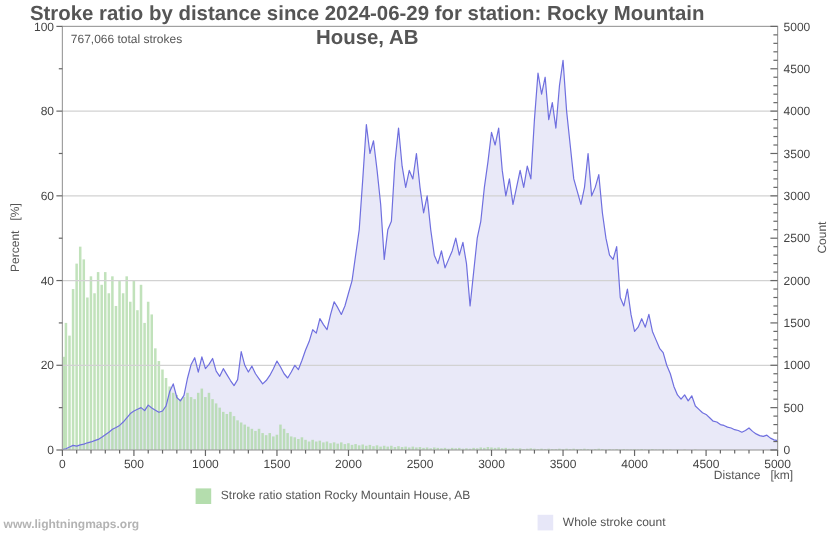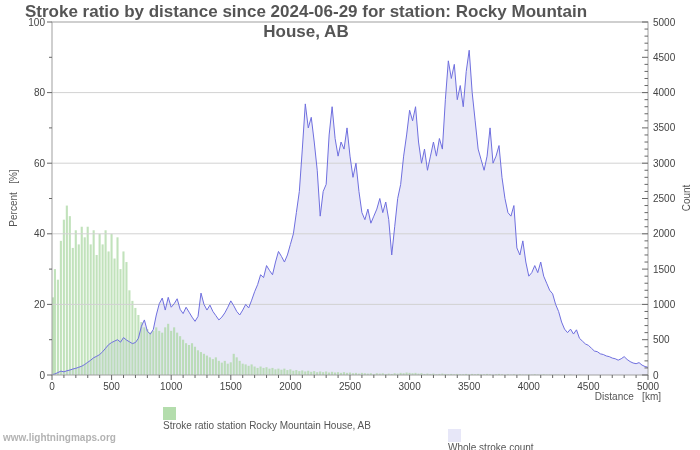--- a/index.html
+++ b/index.html
@@ -5,31 +5,32 @@
   html,body{margin:0;padding:0;background:#fff;}
   #screen{position:relative;width:700px;height:450px;background:#ffffff;overflow:hidden;
           font-family:"Liberation Sans",sans-serif;color:#4d4d4d;}
   .title{position:absolute;top:2px;left:0;width:612px;text-align:center;
          font-size:17px;font-weight:bold;color:#555;}
   .annos{position:absolute;left:59px;top:27px;font-size:10px;color:#555;line-height:13px;}
   svg{position:absolute;left:0;top:0;}
   .axis-title{position:absolute;font-size:10px;color:#555;white-space:pre;}
   .axis-title.vert{transform:translate(-50%,-50%) rotate(-90deg);}
   .xlabel{position:absolute;top:391px;right:39px;font-size:10px;color:#555;white-space:pre;}
-  .legend-item{position:absolute;top:407px;display:flex;align-items:flex-start;font-size:10px;color:#555;flex-direction:column;}
+  .legend-item{position:absolute;top:407px;display:flex;align-items:center;font-size:10px;color:#555;}
   .legend-item .swatch{width:13px;height:13px;margin-right:8px;flex:0 0 auto;}
   .watermark{position:absolute;left:3px;top:432px;font-size:10px;color:#b3b3b3;font-weight:bold;}
 </style>
 </head>
 <body>
 
 <div id="screen">
   <div class="title">Stroke ratio by distance since 2024-06-29 for station: Rocky Mountain House, AB</div>
 
   <div class="annos">
+    <div>767,066 total strokes</div>
   </div>
 
   <svg id="plot" width="700" height="450">
       <polygon points="52,375 52.00,374.65 54.98,373.94 57.96,372.53 60.94,371.12 63.92,371.82 66.90,370.76 69.88,370.06 72.86,369.00 75.84,368.29 78.82,367.23 81.80,366.18 84.78,364.41 87.76,362.29 90.74,360.17 93.72,357.70 96.70,356.29 99.68,354.53 102.66,351.70 105.64,348.17 108.62,344.64 111.60,342.52 114.58,341.11 117.56,339.70 120.54,342.17 123.52,337.58 126.50,340.05 129.48,341.82 132.46,343.58 135.44,342.52 138.42,338.29 141.40,326.29 144.38,319.93 147.36,331.23 150.34,334.05 153.32,329.46 156.30,314.99 159.28,303.69 162.26,298.05 165.24,310.05 168.22,297.34 171.20,307.22 174.18,303.69 177.16,298.75 180.14,309.34 183.12,313.58 186.10,307.22 189.08,312.17 192.06,317.11 195.04,321.34 198.02,316.40 201.00,293.10 203.98,304.40 206.96,310.05 209.94,305.11 212.92,311.46 215.90,315.70 218.88,319.93 221.86,317.11 224.84,312.87 227.82,307.22 230.80,300.87 233.78,305.81 236.76,311.46 239.74,314.99 242.72,310.05 245.70,304.40 248.68,307.93 251.66,300.16 254.64,291.69 257.62,284.63 260.60,274.75 263.58,277.57 266.56,265.57 269.54,270.51 272.52,274.75 275.50,262.04 278.48,251.45 281.46,256.39 284.44,262.04 287.42,254.98 290.40,244.39 293.38,233.80 296.36,212.62 299.34,191.44 302.32,149.08 305.30,103.90 308.28,127.90 311.26,117.31 314.24,142.02 317.22,170.26 320.20,216.15 323.18,191.44 326.16,184.38 329.14,134.96 332.12,106.72 335.10,138.49 338.08,156.14 341.06,142.02 344.04,149.08 347.02,127.90 350.00,156.14 352.98,177.32 355.96,163.20 358.94,191.44 361.92,212.62 364.90,219.68 367.88,209.09 370.86,223.21 373.84,216.15 376.82,209.09 379.80,198.50 382.78,212.62 385.76,202.03 388.74,219.68 391.72,254.98 394.70,226.74 397.68,198.50 400.66,184.38 403.64,156.14 406.62,134.96 409.60,110.25 412.58,120.84 415.56,106.72 418.54,142.02 421.52,163.20 424.50,149.08 427.48,170.26 430.46,156.14 433.44,142.02 436.42,156.14 439.40,138.49 442.38,149.08 445.36,99.66 448.34,60.83 451.32,78.48 454.30,64.36 457.28,99.66 460.26,85.54 463.24,106.72 466.22,71.42 469.20,50.24 472.18,92.60 475.16,120.84 478.14,149.08 481.12,159.67 484.10,170.26 487.08,156.14 490.06,127.90 493.04,163.20 496.02,156.14 499.00,145.55 501.98,177.32 504.96,198.50 507.94,212.62 510.92,216.15 513.90,205.56 516.88,247.92 519.86,254.98 522.84,240.86 525.82,262.04 528.80,276.16 531.78,272.63 534.76,265.57 537.74,272.63 540.72,262.04 543.70,276.16 546.68,283.22 549.66,290.28 552.64,293.81 555.62,304.40 558.60,311.46 561.58,322.05 564.56,329.11 567.54,332.64 570.52,329.11 573.50,334.05 576.48,329.82 579.46,338.29 582.44,341.11 585.42,343.94 588.40,345.35 591.38,348.17 594.36,351.00 597.34,351.70 600.32,353.82 603.30,354.53 606.28,355.94 609.26,356.64 612.24,358.06 615.22,358.76 618.20,360.17 621.18,358.76 624.16,356.64 627.14,359.47 630.12,361.59 633.10,363.00 636.08,363.70 639.06,362.64 642.04,365.12 645.02,366.53 648.00,367.23 648,375" fill="#e9e9f8"></polygon>
       <rect x="52.00" y="297.34" width="2.1" height="77.66" fill="#a9d7a1" fill-opacity="0.72"></rect>
       <rect x="53.88" y="269.10" width="2.1" height="105.90" fill="#a9d7a1" fill-opacity="0.72"></rect>
       <rect x="56.86" y="279.69" width="2.1" height="95.31" fill="#a9d7a1" fill-opacity="0.72"></rect>
       <rect x="59.84" y="240.86" width="2.1" height="134.14" fill="#a9d7a1" fill-opacity="0.72"></rect>
       <rect x="62.82" y="219.68" width="2.1" height="155.32" fill="#a9d7a1" fill-opacity="0.72"></rect>
       <rect x="65.80" y="205.56" width="2.1" height="169.44" fill="#a9d7a1" fill-opacity="0.72"></rect>

